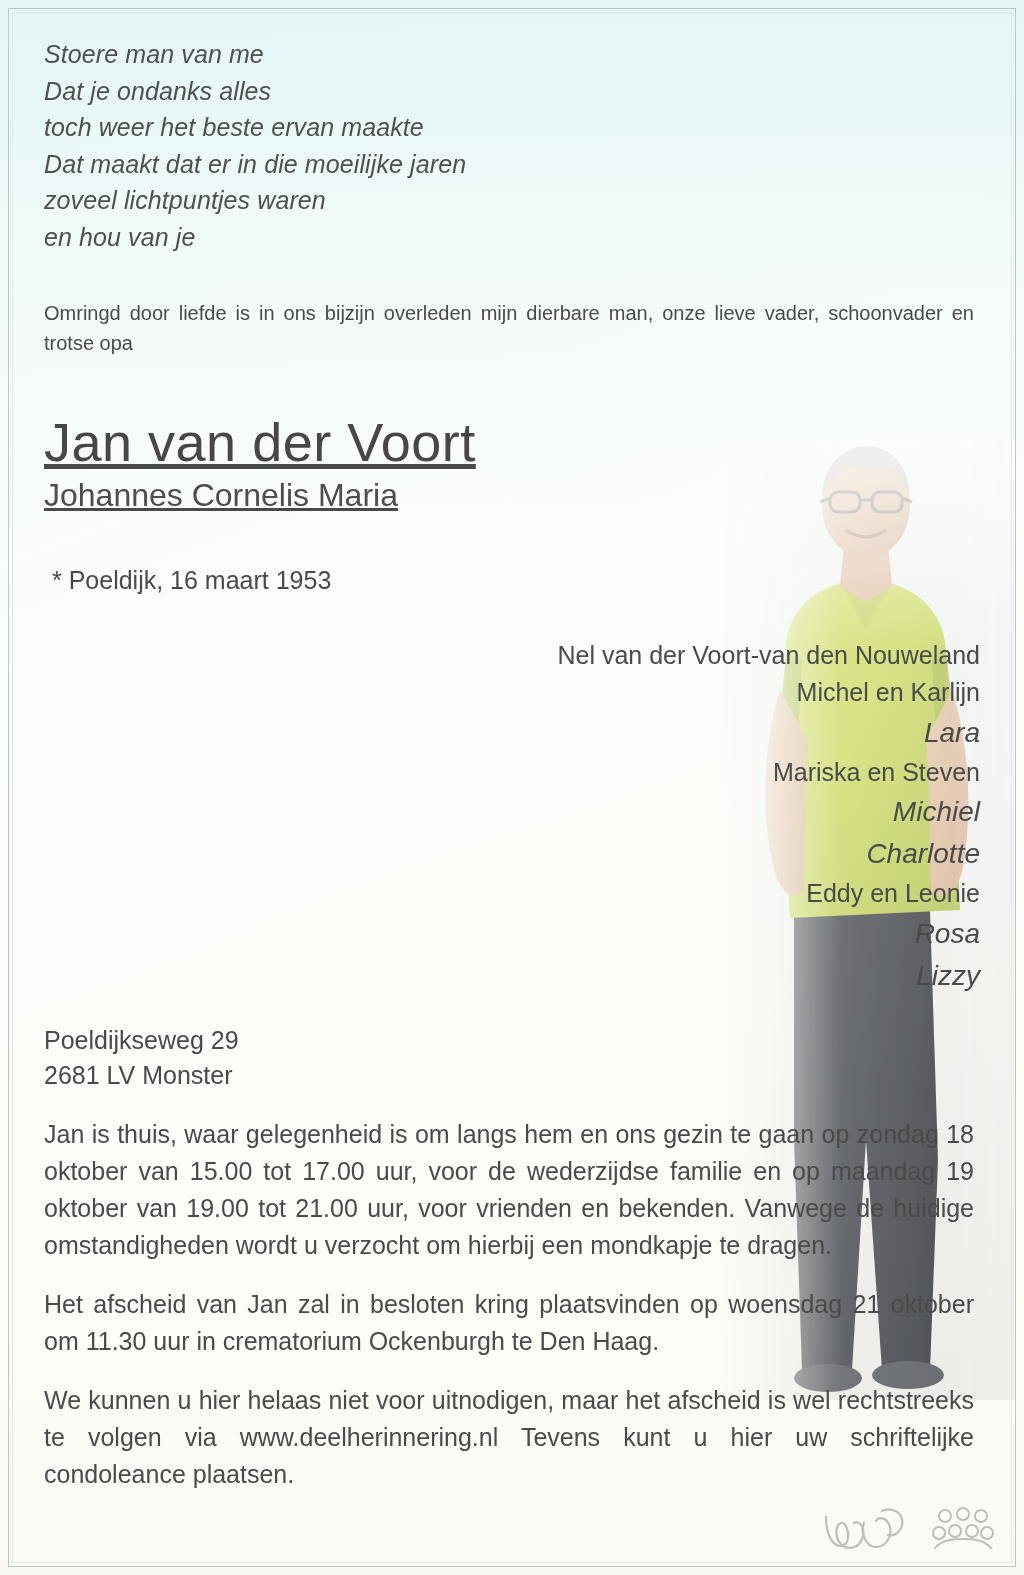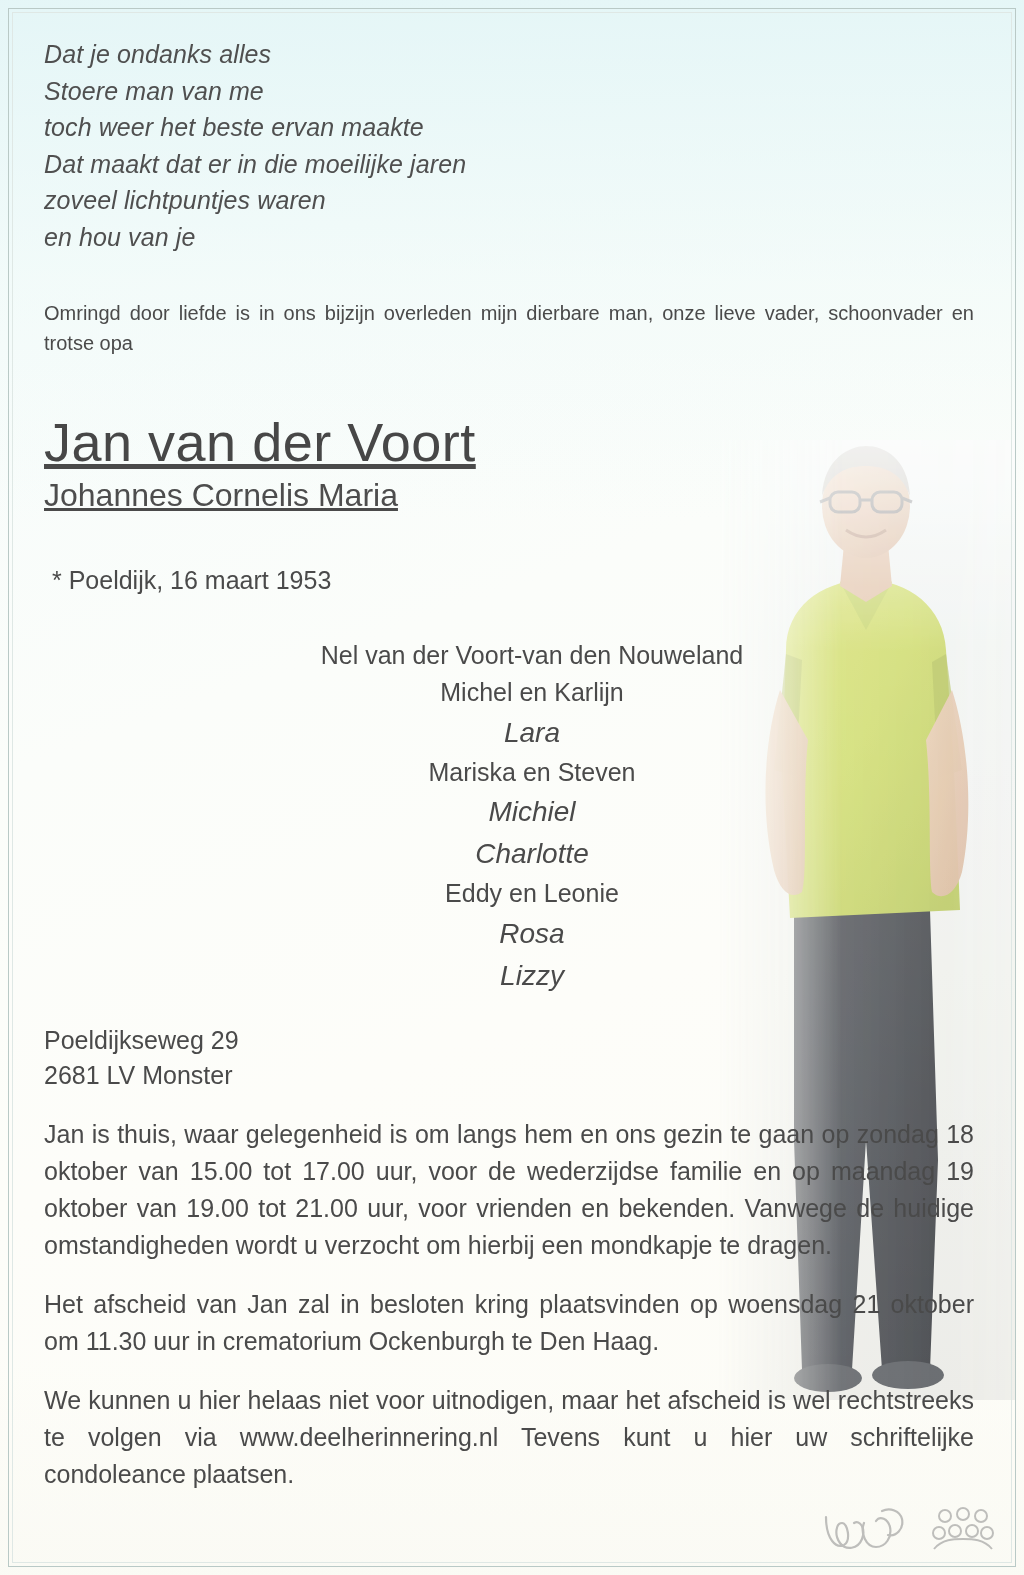--- a/index.html
+++ b/index.html
@@ -111,21 +111,21 @@
     margin-top: 52px;
     display: flex;
     justify-content: space-between;
     font-size: 25px;
     color: #4a4a4a;
     padding: 0 6px 0 8px;
   }
 
   .family {
     margin-top: 42px;
-    text-align: center;
+    text-align: right;
     font-size: 25px;
     line-height: 1.5;
     color: #4a4a4a;
     padding-left: 40px;
   }
   .family .gen2 {
     font-style: italic;
     font-size: 28px;
   }
 
@@ -230,22 +230,22 @@
       <path d="M130 90 Q150 104 170 90" stroke="#9c7258" stroke-width="3" fill="none" opacity="0.8"></path>
 
       <rect x="0" y="0" width="300" height="960" fill="url(#fadeall)"></rect>
       <rect x="0" y="0" width="300" height="960" fill="#ffffff" opacity="0.18"></rect>
     </svg>
   </div>
 
   <div class="content">
 
     <div class="poem">
+      <div>Stoere man van me</div>
       <div>Dat je ondanks alles</div>
-      <div>Stoere man van me</div>
       <div>toch weer het beste ervan maakte</div>
       <div>Dat maakt dat er in die moeilijke jaren</div>
       <div>zoveel lichtpuntjes waren</div>
       <div>en hou van je</div>
     </div>
 
     <div class="intro">Omringd door liefde is in ons bijzijn overleden mijn dierbare man, onze lieve vader, schoonvader en trotse opa</div>
 
     <div class="name-block">
       <div class="name-main">Jan van der Voort</div>

